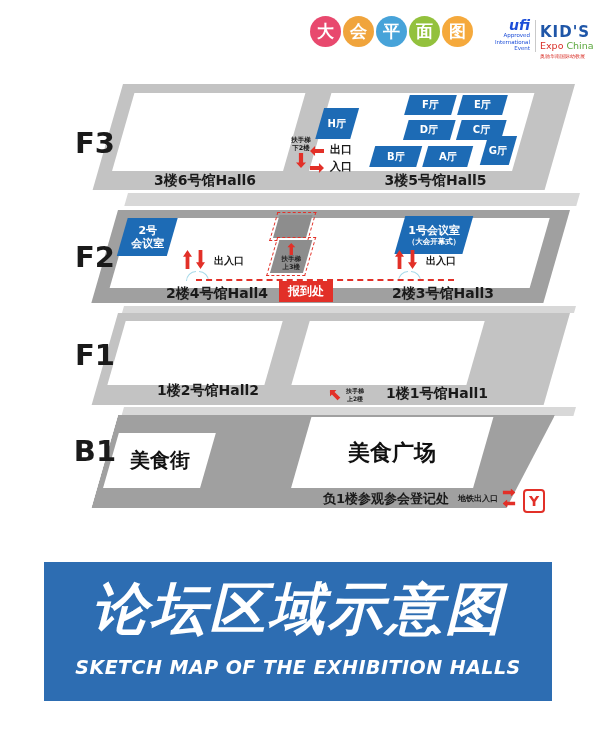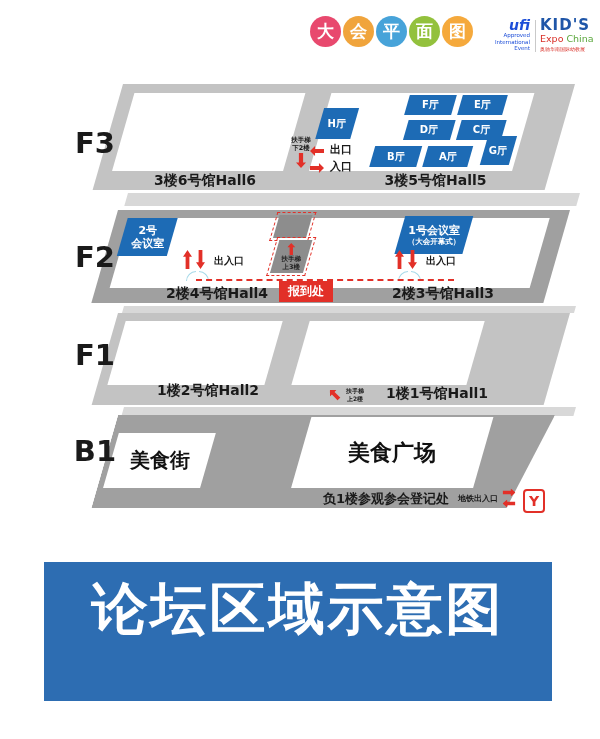--- a/index.html
+++ b/index.html
@@ -8,21 +8,21 @@
   .canvas { position:relative; width:600px; height:739px; background:#fff; overflow:hidden; }
 
   
   .circles { position:absolute; left:310px; top:16px; display:flex; gap:2px; }
   .circle { width:31px; height:31px; border-radius:50%; color:#fff; font-size:17px; font-weight:bold;
             display:flex; align-items:center; justify-content:center; }
   .ufi { position:absolute; left:472px; top:19px; width:58px; text-align:right; color:#1d4ed8; }
   .ufi-brand { font-size:14px; font-weight:bold; font-style:italic; line-height:13px; }
   .ufi-line { font-size:5.5px; line-height:6.5px; }
   .vsep { position:absolute; left:535px; top:20px; width:1px; height:32px; background:#c9c9c9; }
-  .kids { position:absolute; left:540px; top:17px; width:58px; }
+  .kids { position:absolute; left:540px; top:24px; width:58px; }
   .kids-title { font-size:15px; font-weight:bold; color:#1f56a8; letter-spacing:1px; line-height:16px; }
   .kids-sub { font-size:9.5px; font-weight:normal; line-height:11px; white-space:nowrap; }
   .expo { color:#d92f27; } .china { color:#5aa73c; margin-left:3px; }
   .kids-cap { font-size:5px; color:#d92f27; margin-top:2px; white-space:nowrap; }
 
   
   .floor, .sliver { position:absolute; transform:skewX(-16deg); transform-origin:0 0; }
   .sliver { background:#d8d8d8; }
   .s1 { left:128px; top:193px; width:452px; height:13px; }
   .s2 { left:124px; top:306px; width:452px; height:7px; }
@@ -98,21 +98,21 @@
              font-weight:bold; font-size:12px; display:flex; align-items:center; justify-content:center; z-index:5; }
 
   .reg-lbl { font-size:13px; font-weight:600; white-space:nowrap; }
   .metro-lbl { font-size:8px; font-weight:bold; white-space:nowrap; }
   .metro { position:absolute; left:523px; top:489px; width:22px; height:24px; border:2px solid #e23028;
            border-radius:4px; color:#e23028; font-weight:bold; font-size:14px; background:#fff;
            display:flex; align-items:center; justify-content:center; }
 
   
   .banner { position:absolute; left:44px; top:562px; width:508px; height:139px; background:#2d6db2;
-            color:#fff; text-align:center; }
+            color:#fff; text-align:center;font-style:italic; }
   .banner-title { font-size:56px; font-weight:bold; letter-spacing:3px; margin-top:10px; }
   .banner-sub { font-size:19px; font-weight:bold; letter-spacing:0.5px; margin-top:8px; }
 </style>
 </head>
 <body>
 
 <div class="canvas" style="--blue:#1d6bb5;">
 
   <div class="circles">
     <div class="circle" style="background: rgb(232, 73, 110);">
@@ -267,15 +267,16 @@
     <div class="lbl metro-lbl" style="left:458px; top:493px;">地铁出入口</div>
     <span class="arr right" style="left:505px; top:486px; width:8px; height:13px;"></span>
     <span class="arr left" style="left:505px; top:497px; width:8px; height:13px;"></span>
     <div class="metro">
         <span>Y</span>
       </div>
   </div>
 
   <div class="banner">
     <div class="banner-title">论坛区域示意图</div>
+    <div class="banner-sub">SKETCH MAP OF THE EXHIBITION HALLS</div>
   </div>
 
 </div>
 
 </body></html>

